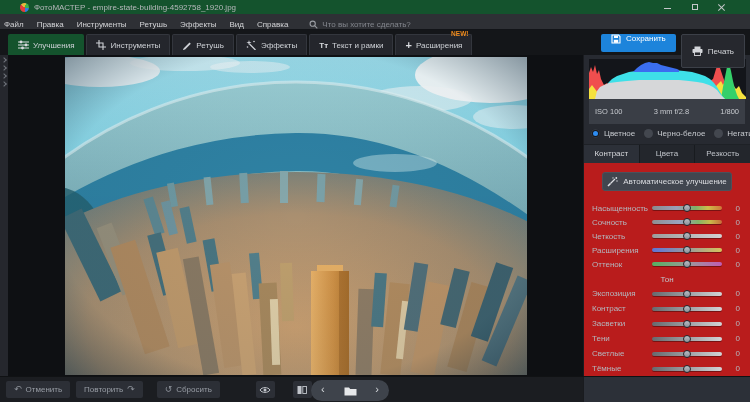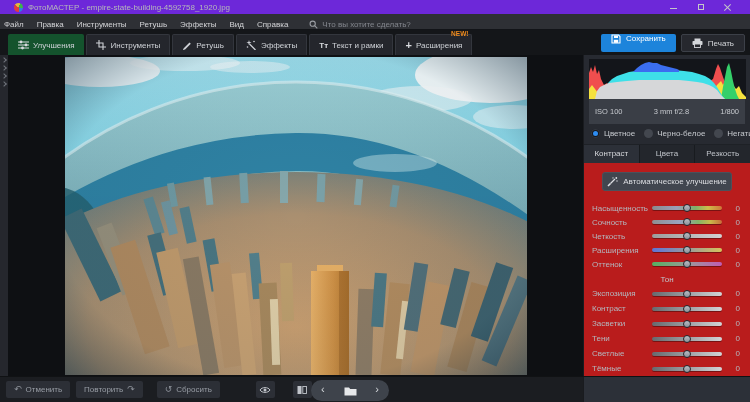--- a/index.html
+++ b/index.html
@@ -1,21 +1,21 @@
 <!DOCTYPE html>
 <html><head>
 <meta charset="utf-8">
 <style>
   html,body{margin:0;padding:0}
   body{width:750px;height:402px;overflow:hidden;background:#0e1013;
        font-family:"Liberation Sans",sans-serif;color:#cfd2d7;position:relative;user-select:none}
   svg{display:block}
 
   
-  .titlebar{height:14px;background:#6d28d9;display:flex;align-items:center;padding:0 14px;gap:5px}
+  .titlebar{height:14px;background:#14532d;display:flex;align-items:center;padding:0 20px;gap:5px}
   .logo{width:9px;height:9px;border-radius:50%;
         background:conic-gradient(from 180deg,#e23d3d 0 130deg,#e2b93c 130deg 200deg,#3cb44a 200deg 280deg,#2f7fe0 280deg 360deg)}
   .title{font-size:8px;color:#b6b8bb;white-space:nowrap}
   .winctl{margin-left:auto;display:flex;gap:18px;align-items:center;padding-right:4px}
   .wc{width:9px;height:9px;position:relative}
   .wc-min::after{content:"";position:absolute;left:1px;right:1px;top:5px;border-top:1px solid #c4c6c9}
   .wc-max::after{content:"";position:absolute;inset:1.5px;border:1px solid #c4c6c9}
   .wc-close::before,.wc-close::after{content:"";position:absolute;left:0;top:4px;width:9px;border-top:1px solid #c4c6c9}
   .wc-close::before{transform:rotate(45deg)} .wc-close::after{transform:rotate(-45deg)}
 
@@ -30,21 +30,21 @@
   .tab{height:20px;display:flex;align-items:center;gap:4px;padding:0 9px;margin-right:2px;
        background:#24262c;border:1px solid #33363d;border-bottom:none;border-radius:2px 2px 0 0;
        font-size:8px;color:#cfd2d7;position:relative;white-space:nowrap}
   .tab.active{background:#14532d;border-color:#50566300}
   .tab .glyph{font-size:8px;font-weight:bold;color:#d8dade}
   .badge{position:absolute;top:-5px;right:3px;font-size:6.5px;font-weight:bold;color:#f08c1e}
   .topbtns{position:absolute;right:5px;top:4px;display:flex;gap:5px}
   .btn-save{background:#1d84db;color:#fff;font-size:8px;height:18px;padding:0 10px;border-radius:2px;
             display:flex;gap:5px}
   .btn-print{background:#26282e;border:1px solid #3c4048;color:#d4d6da;font-size:8px;height:18px;
-             padding:0 10px;border-radius:2px;display:flex;align-items:center;gap:5px;box-sizing:border-box}
+             padding:16px 10px;border-radius:2px;display:flex;align-items:center;gap:5px;box-sizing:border-box}
 
   
   .main{display:flex;height:321px}
   .leftstrip{width:8px;background:#25272d;display:flex;flex-direction:column;align-items:center;padding-top:3px;gap:4px}
   .chev{width:3px;height:3px;border-top:1px solid #70747c;border-right:1px solid #70747c;transform:rotate(45deg)}
   .canvas{flex:1;display:flex;align-items:center;justify-content:center;background:#0e1013;min-width:0}
 
   
   .sidebar{width:167px;background:#272a31;border-left:1px solid #191b1f;display:flex;flex-direction:column;box-sizing:border-box;font-size:8px}
   .hist-card{margin:4px 5px 0}

